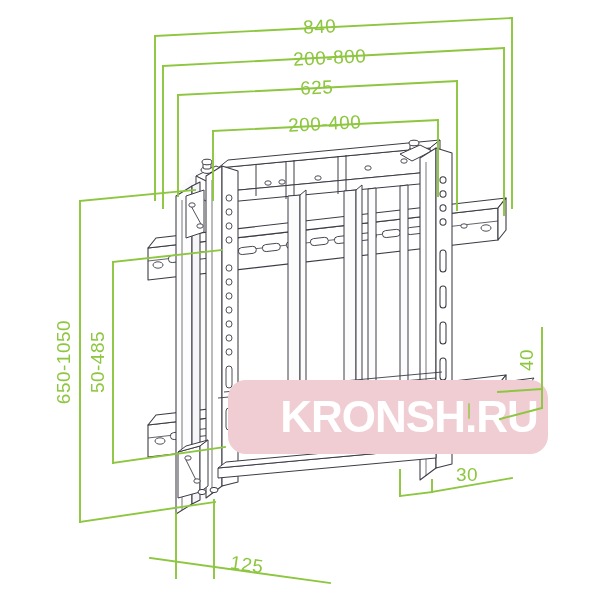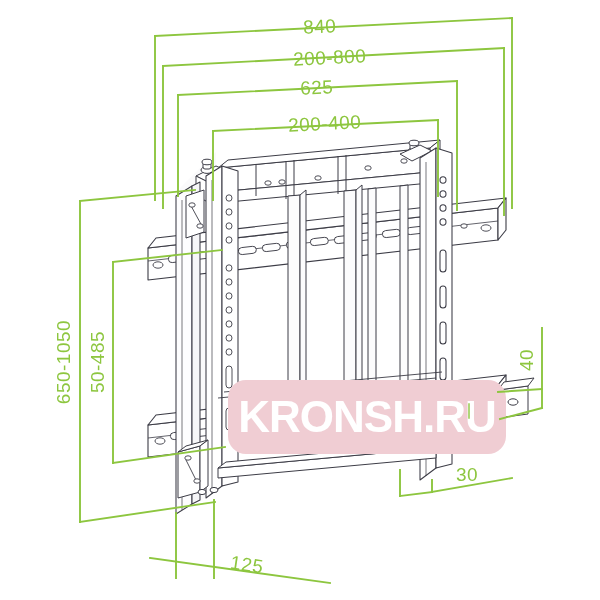--- a/index.html
+++ b/index.html
@@ -257,21 +257,21 @@
       <polygon points="218,468 226,462 444,442 436,448"></polygon>
     </g>
     <g fill="none" stroke="#3c3c46" stroke-width="0.9">
       <line x1="218" y1="398" x2="436" y2="378"></line>
       <line x1="224" y1="392" x2="442" y2="372"></line>
     </g>
   </svg>
 
   <div style="position:absolute; left:228px; top:380px; width:278px; height:74px;
               background:#f0cdd3; border-radius:18px; overflow:hidden;
-              display:flex; align-items:center; justify-content:center;">
+              display:flex; align-items:center; justify-content:center;padding-left:42px;">
     <span style="font-family:'Liberation Sans', sans-serif; font-weight:bold;
                  font-size:44px; color:#ffffff; letter-spacing:-1px;
                  white-space:nowrap; mix-blend-mode:screen;">KRONSH.RU</span>
   </div>
 
   <svg width="600" height="600" viewBox="0 0 600 600">
     <g stroke="#8DC63F" stroke-width="1.9" fill="none" stroke-linecap="square">
 
       <g>
         <line x1="155" y1="36" x2="512" y2="18"></line>

